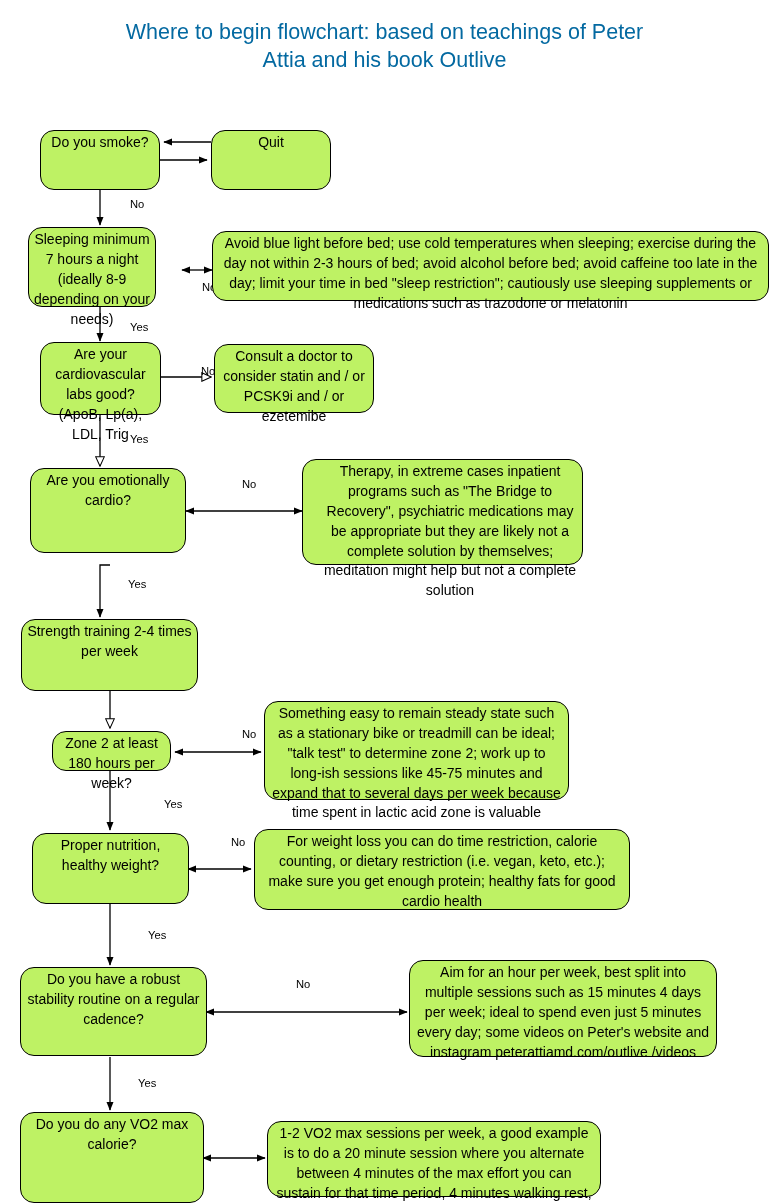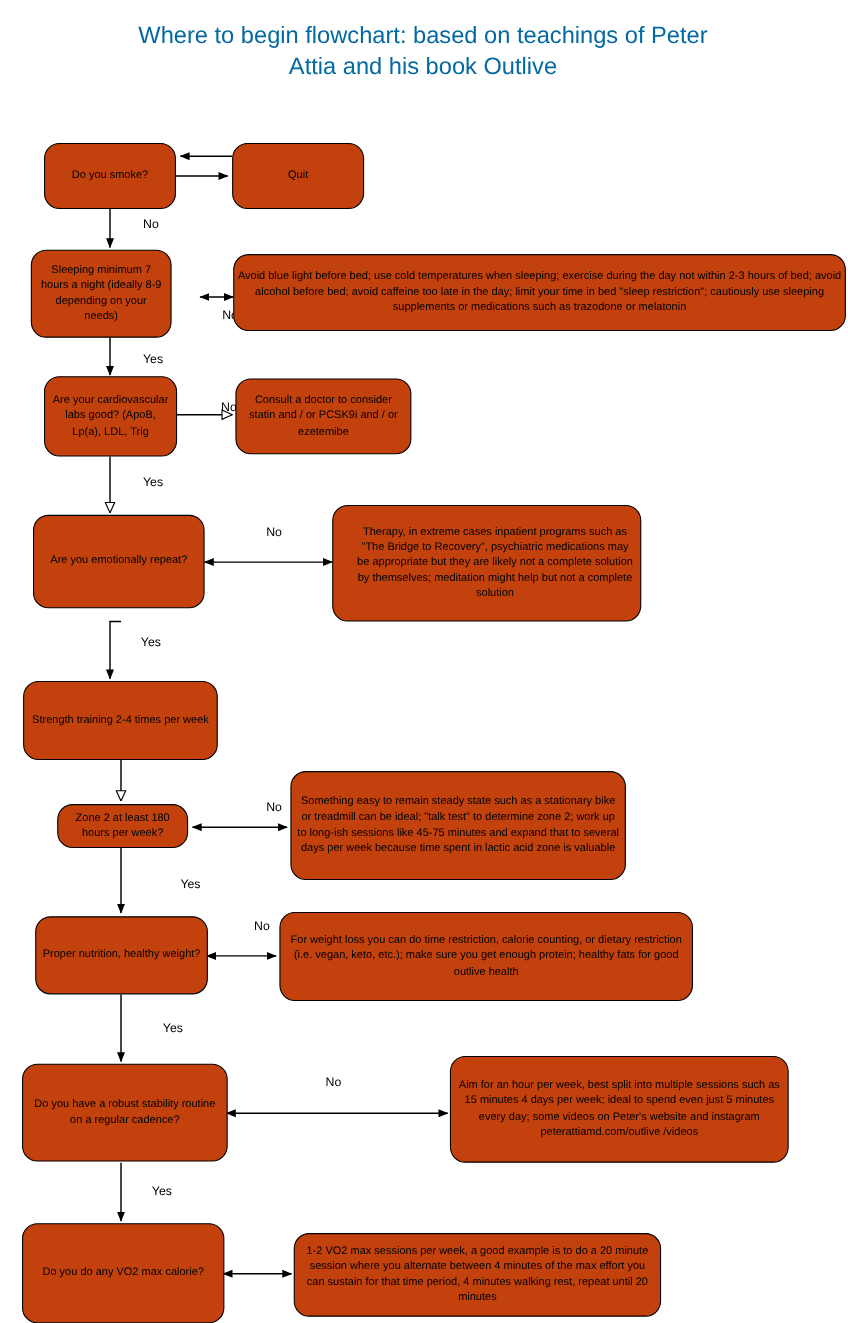--- a/index.html
+++ b/index.html
@@ -28,26 +28,26 @@
     font-size: 21.5px;
     line-height: 1.32;
     color: #0369a1;
     white-space: pre-line;
   }
   .node {
     position: absolute;
     box-sizing: border-box;
     border: 1.4px solid #000000;
     border-radius: 14px;
-    background: #c2410c;
+    background: #bef264;
     display: flex;
-    align-items: center;
+    align-items: flex-start;
     justify-content: center;
     text-align: center;
-    font-size: 10px;
+    font-size: 14px;
     line-height: 1.42;
     padding: 2px 5px;
     color: #000000;
   }
   .node.pad-tight { padding: 2px 3px; }
   .node .txt { display: block; width: 100%; }
   .edge-layer {
     position: absolute;
     left: 0;
     top: 0;
@@ -151,21 +151,21 @@
 
   <div class="node" style="left:40px; top:342px; width:121px; height:73px;">
     <span class="txt">Are your cardiovascular labs good? (ApoB, Lp(a), LDL, Trig</span>
   </div>
 
   <div class="node" style="left:214px; top:344px; width:160px; height:69px;">
     <span class="txt">Consult a doctor to consider statin and / or PCSK9i and / or ezetemibe</span>
   </div>
 
   <div class="node" style="left:30px; top:468px; width:156px; height:85px;">
-    <span class="txt">Are you emotionally repeat?</span>
+    <span class="txt">Are you emotionally cardio?</span>
   </div>
 
   <div class="node" style="left:302px; top:459px; width:281px; height:106px;padding-left:20px;">
     <span class="txt">Therapy, in extreme cases inpatient programs such as "The Bridge to Recovery", psychiatric medications may be appropriate but they are likely not a complete solution by themselves; meditation might help but not a complete solution</span>
   </div>
 
   <div class="node" style="left:21px; top:619px; width:177px; height:72px;">
     <span class="txt">Strength training 2-4 times per week</span>
   </div>
 
@@ -175,21 +175,21 @@
 
   <div class="node" style="left:264px; top:701px; width:305px; height:99px;">
     <span class="txt">Something easy to remain steady state such as a stationary bike or treadmill can be ideal; "talk test" to determine zone 2; work up to long-ish sessions like 45-75 minutes and expand that to several days per week because time spent in lactic acid zone is valuable</span>
   </div>
 
   <div class="node" style="left:32px; top:833px; width:157px; height:71px;">
     <span class="txt">Proper nutrition, healthy weight?</span>
   </div>
 
   <div class="node" style="left:254px; top:829px; width:376px; height:81px;">
-    <span class="txt">For weight loss you can do time restriction, calorie counting, or dietary  restriction (i.e. vegan, keto, etc.); make sure you get enough protein; healthy fats for good outlive health</span>
+    <span class="txt">For weight loss you can do time restriction, calorie counting, or dietary  restriction (i.e. vegan, keto, etc.); make sure you get enough protein; healthy fats for good cardio health</span>
   </div>
 
   <div class="node" style="left:20px; top:967px; width:187px; height:89px;">
     <span class="txt">Do you have a robust stability routine on a regular cadence?</span>
   </div>
 
   <div class="node" style="left:409px; top:960px; width:308px; height:97px;">
     <span class="txt">Aim for an hour per week, best split into multiple sessions such as 15 minutes 4 days per week; ideal to spend even just 5 minutes every day; some videos on Peter's website and instagram peterattiamd.com/outlive /videos</span>
   </div>
 

